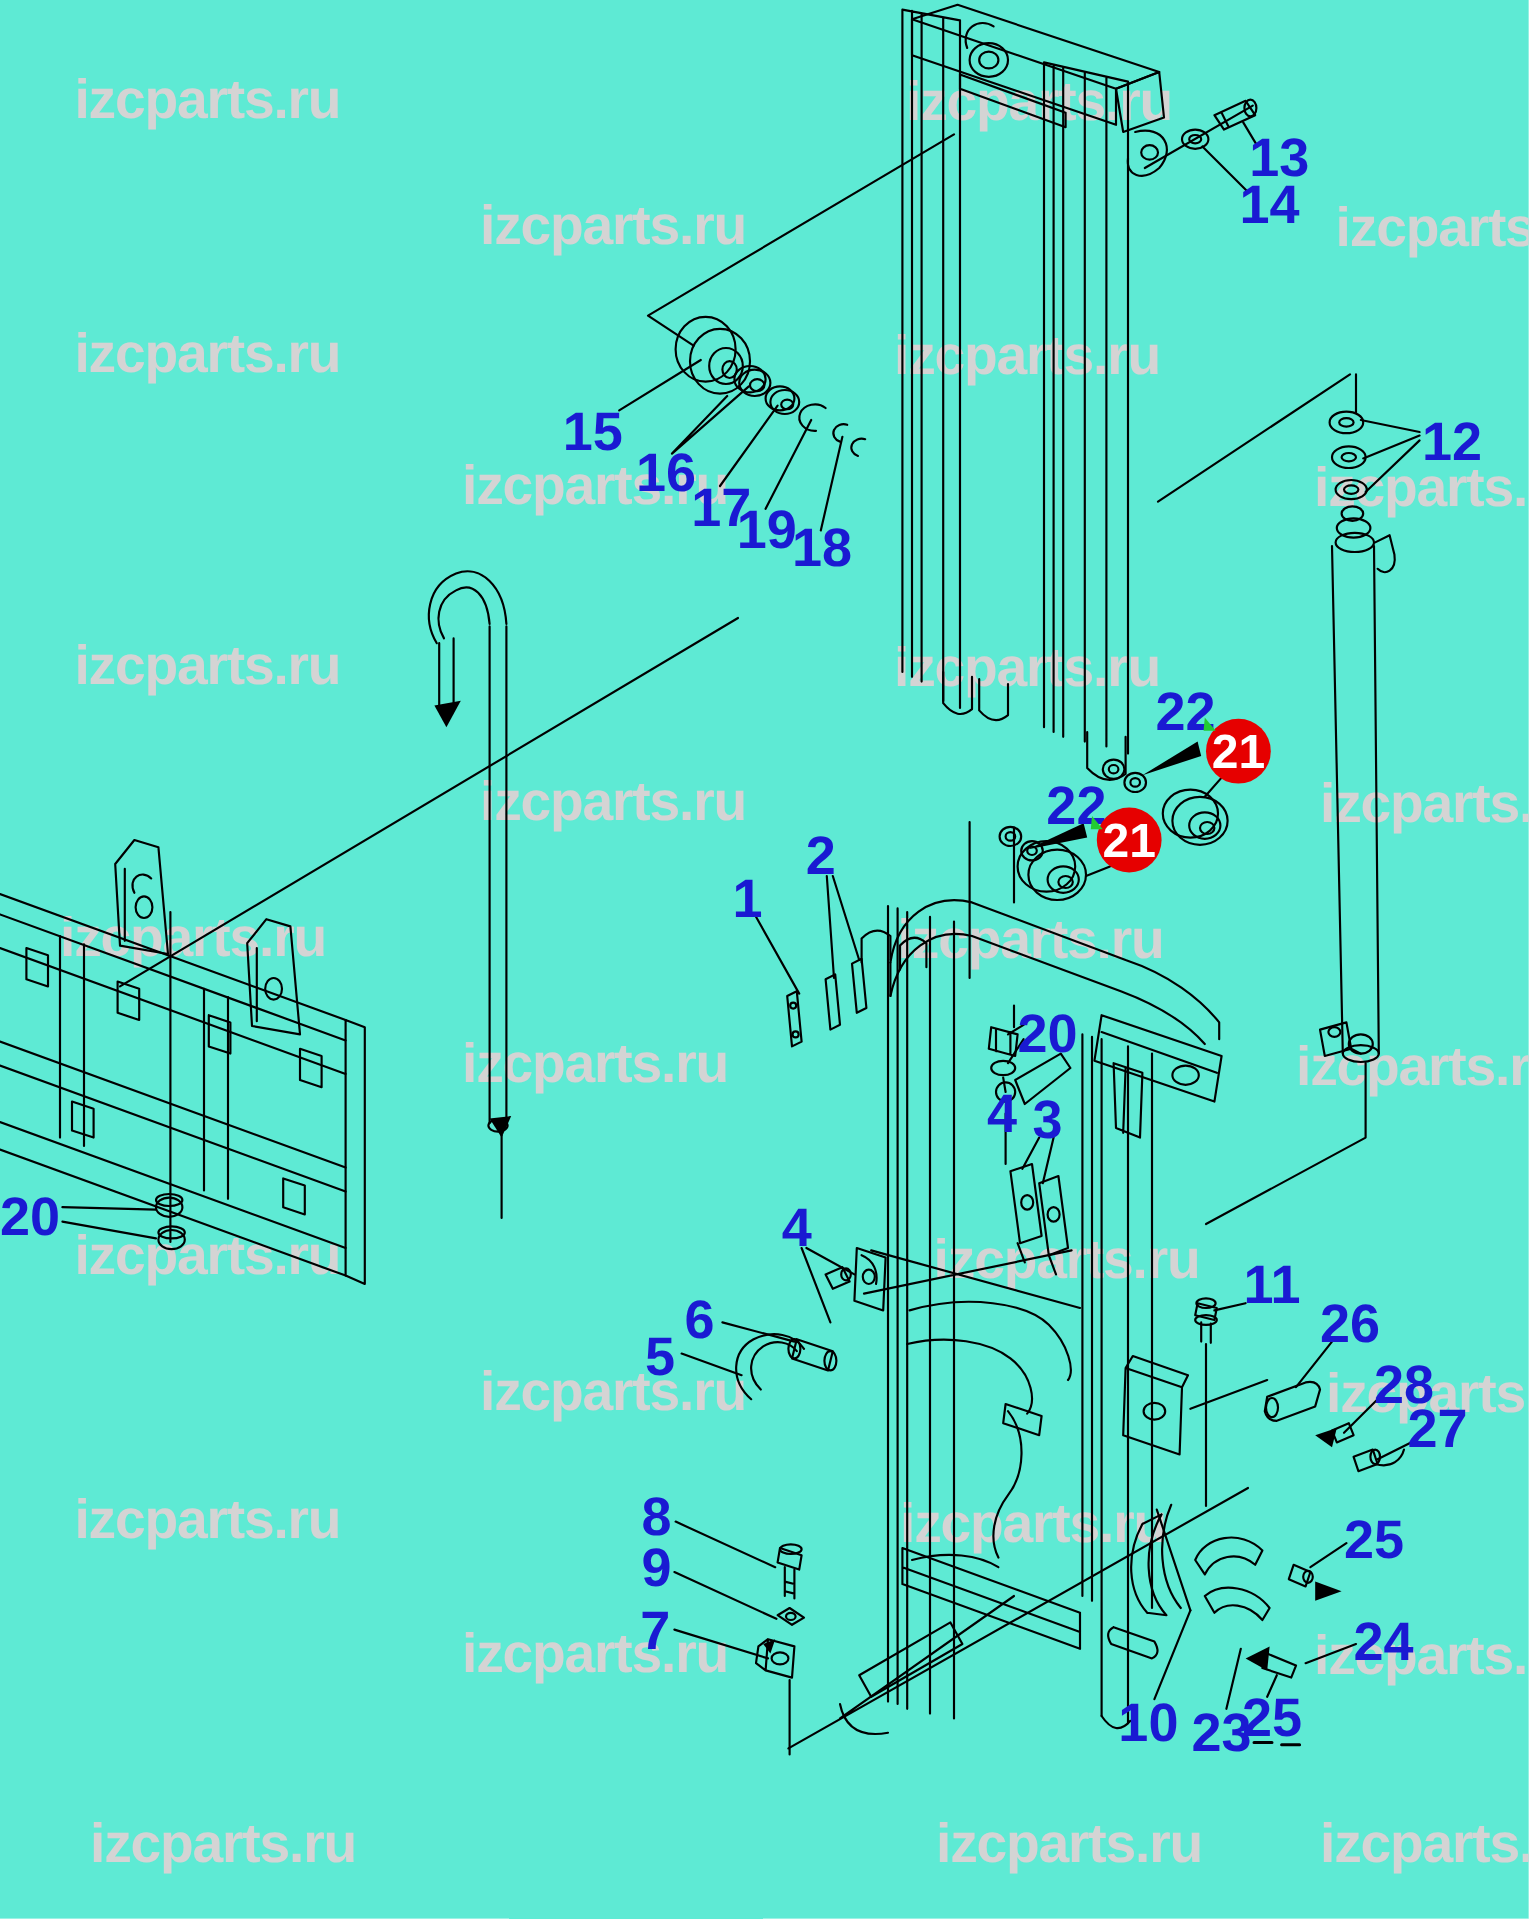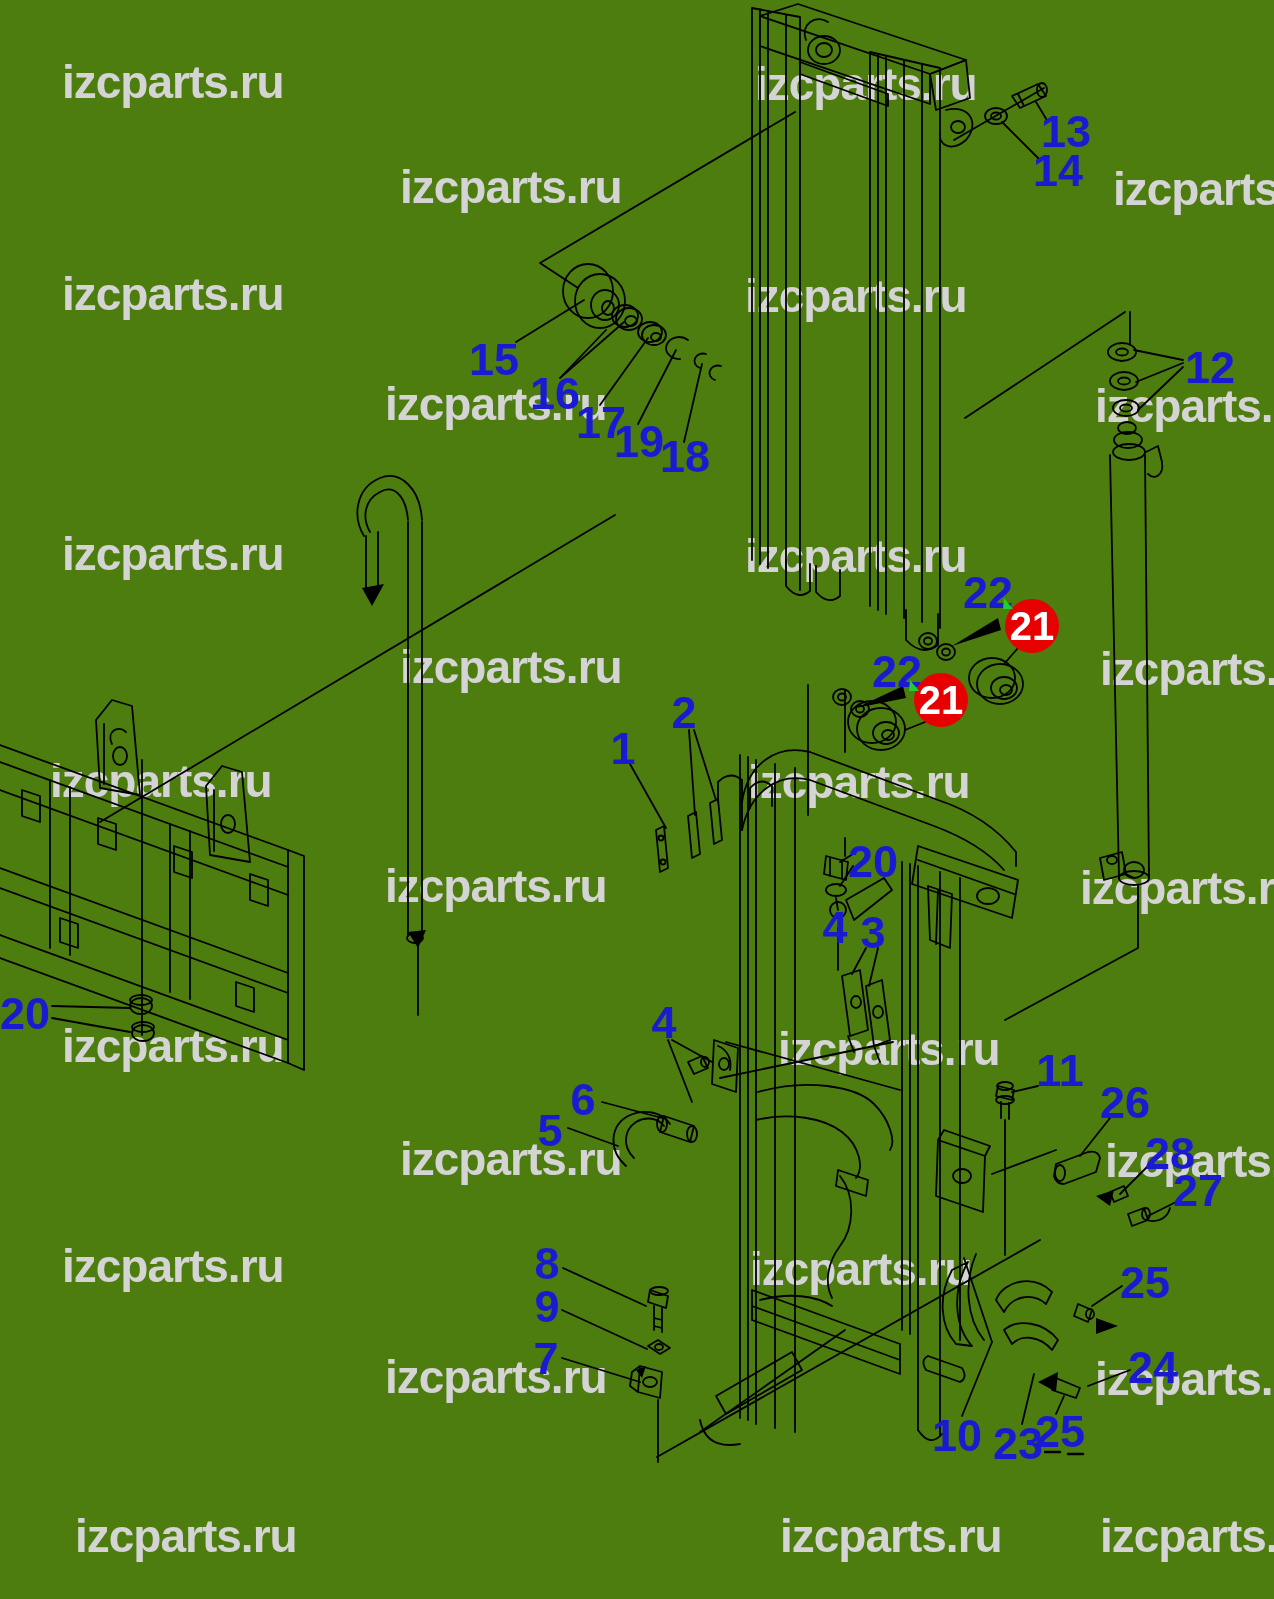--- a/index.html
+++ b/index.html
@@ -1,16 +1,16 @@
 <!DOCTYPE html>
 <html><head>
 <meta charset="utf-8">
 <style>
   html,body{margin:0;padding:0;background:#ffffff;}
-  .stage{position:relative;width:1274px;height:1599px;background:#4d7c0f;overflow:hidden;}
+  .stage{position:relative;width:1274px;height:1599px;background:#5eead4;overflow:hidden;}
   svg{display:block;}
   svg text{font-family:"Liberation Sans","DejaVu Sans",sans-serif;}
   .art{stroke:#000;fill:none;stroke-width:1.8;stroke-linecap:round;stroke-linejoin:round;}
   .art .fill{fill:#000;stroke:none;}
   .wm{font-weight:bold;letter-spacing:-1px;}
   .plabel{font-weight:bold;}
 </style>
 </head>
 <body>
 

